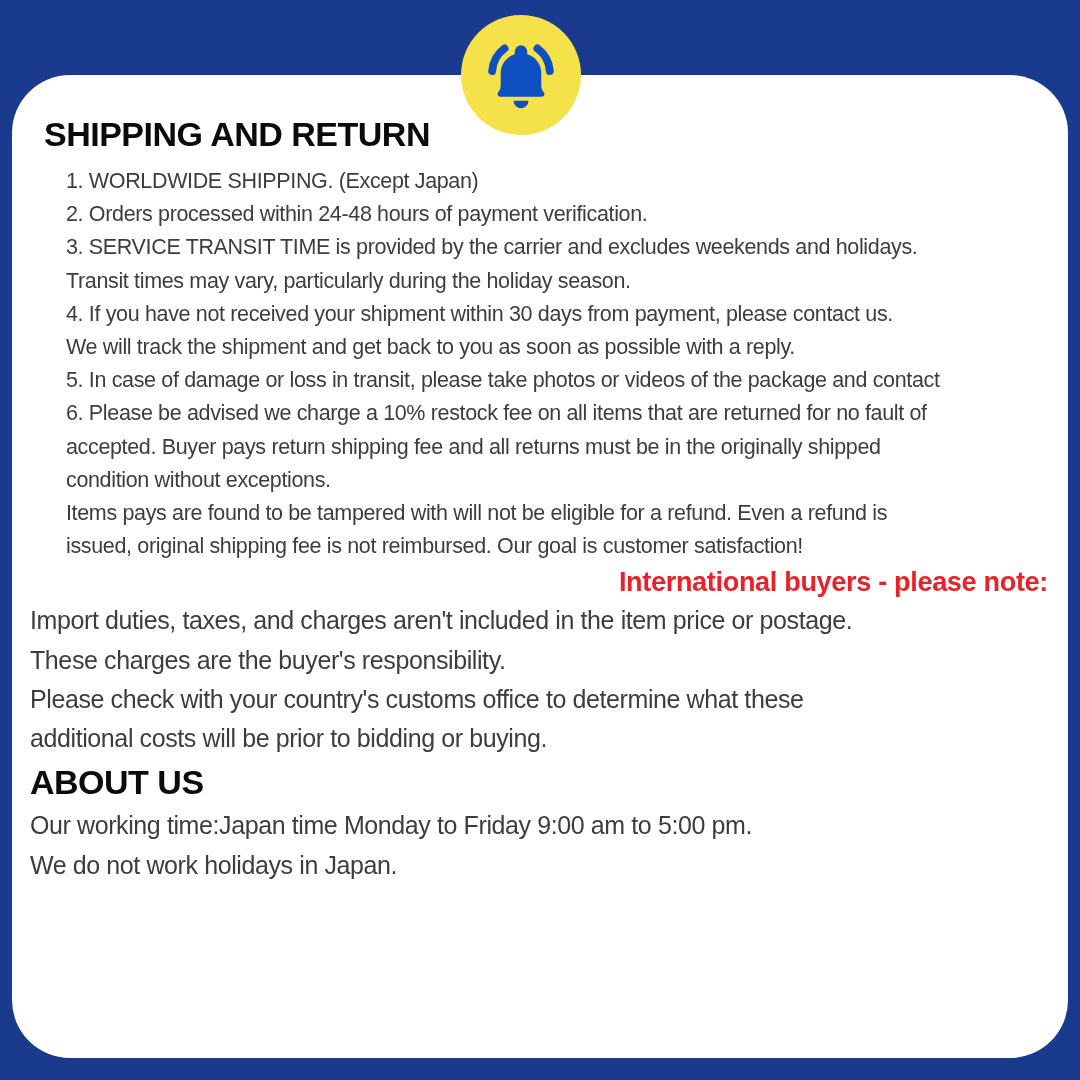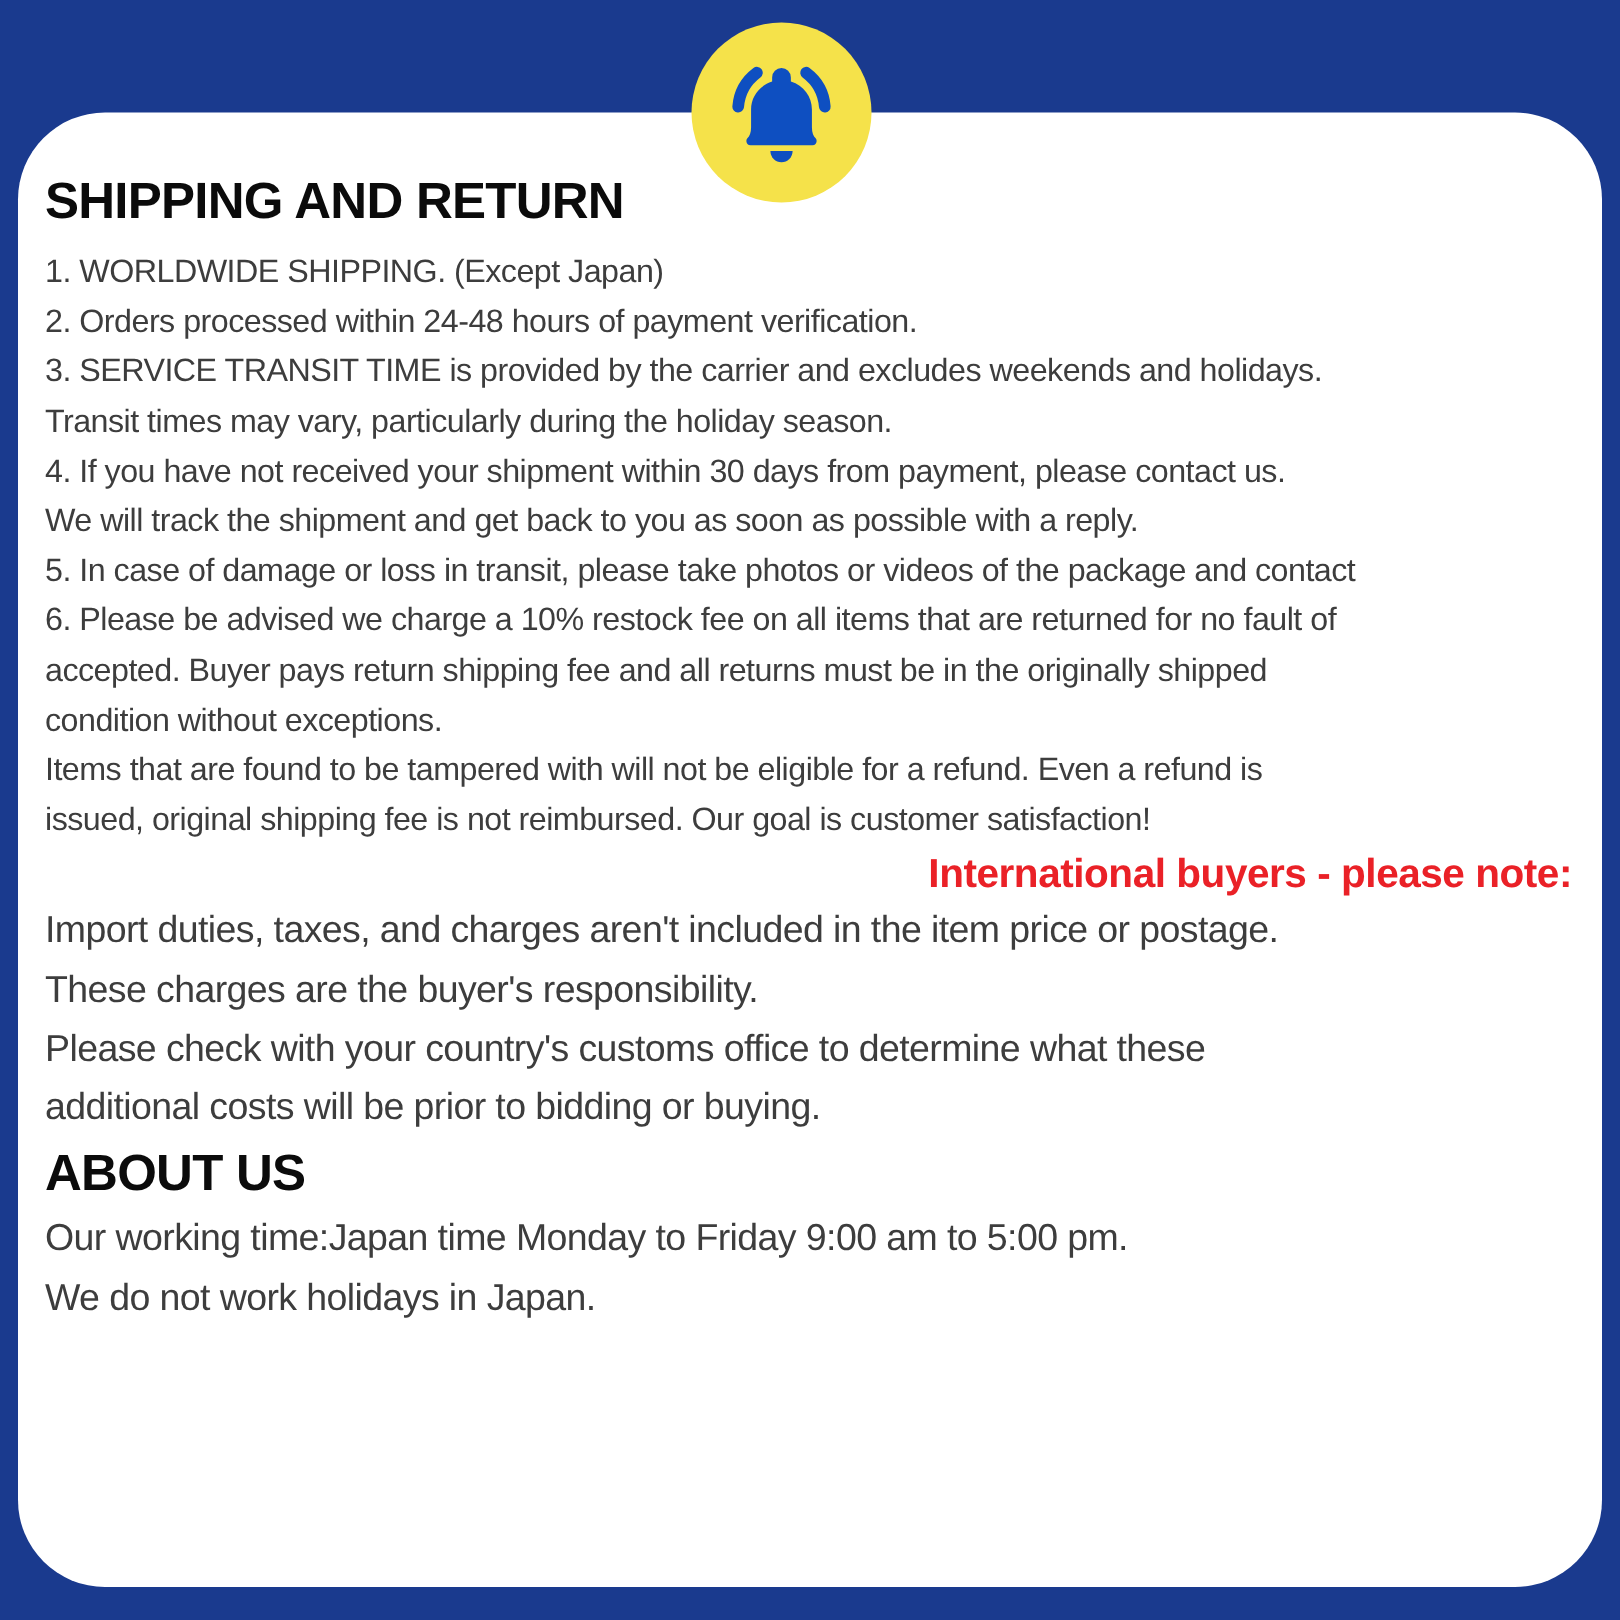--- a/index.html
+++ b/index.html
@@ -48,33 +48,34 @@
   }
   h1.section-title {
     margin: 0;
     font-weight: 800;
     font-size: 34px;
     line-height: 46px;
     letter-spacing: -0.5px;
     color: #0b0b0b;
     white-space: nowrap;
   }
-  #shipping-title { margin-top: 36px; }
+  #shipping-title { margin-top: 36px; margin-left: 14px; }
   #payment-title  { margin-top: 6px; }
   #about-title    { margin-top: 0; }
   .body-lines p {
     margin: 0;
     color: #3d3d3d;
     white-space: nowrap;
   }
   .lines-sm { margin-top: 8px; }
   .lines-sm p {
     font-size: 21.5px;
     line-height: 33.2px;
     letter-spacing: -0.35px;
+    margin-left: 36px;
   }
   .lines-lg p {
     font-size: 25px;
     line-height: 39.3px;
     letter-spacing: -0.4px;
   }
   .lines-about p {
     font-size: 25px;
     line-height: 40px;
     letter-spacing: -0.4px;
@@ -103,21 +104,21 @@
       <p>1. WORLDWIDE SHIPPING. (Except Japan)</p>
       <p>2. Orders processed within 24-48 hours of payment verification.</p>
       <p>3. SERVICE TRANSIT TIME is provided by the carrier and excludes weekends and holidays.</p>
       <p>Transit times may vary, particularly during the holiday season.</p>
       <p>4. If you have not received your shipment within 30 days from payment, please contact us.</p>
       <p>We will track the shipment and get back to you as soon as possible with a reply.</p>
       <p>5. In case of damage or loss in transit, please take photos or videos of the package and contact</p>
       <p>6. Please be advised we charge a 10% restock fee on all items that are returned for no fault of</p>
       <p>accepted. Buyer pays return shipping fee and all returns must be in the originally shipped</p>
       <p>condition without exceptions.</p>
-      <p>Items that are found to be tampered with will not be eligible for a refund. Even a refund is</p>
+      <p>Items pays are found to be tampered with will not be eligible for a refund. Even a refund is</p>
       <p>issued, original shipping fee is not reimbursed. Our goal is customer satisfaction!</p>
     </div>
 
 
     <p class="red-note">International buyers - please note:</p>
 
     <div class="body-lines lines-lg">
       <p>Import duties, taxes, and charges aren't included in the item price or postage.</p>
       <p>These charges are the buyer's responsibility.</p>
       <p>Please check with your country's customs office to determine what these</p>

